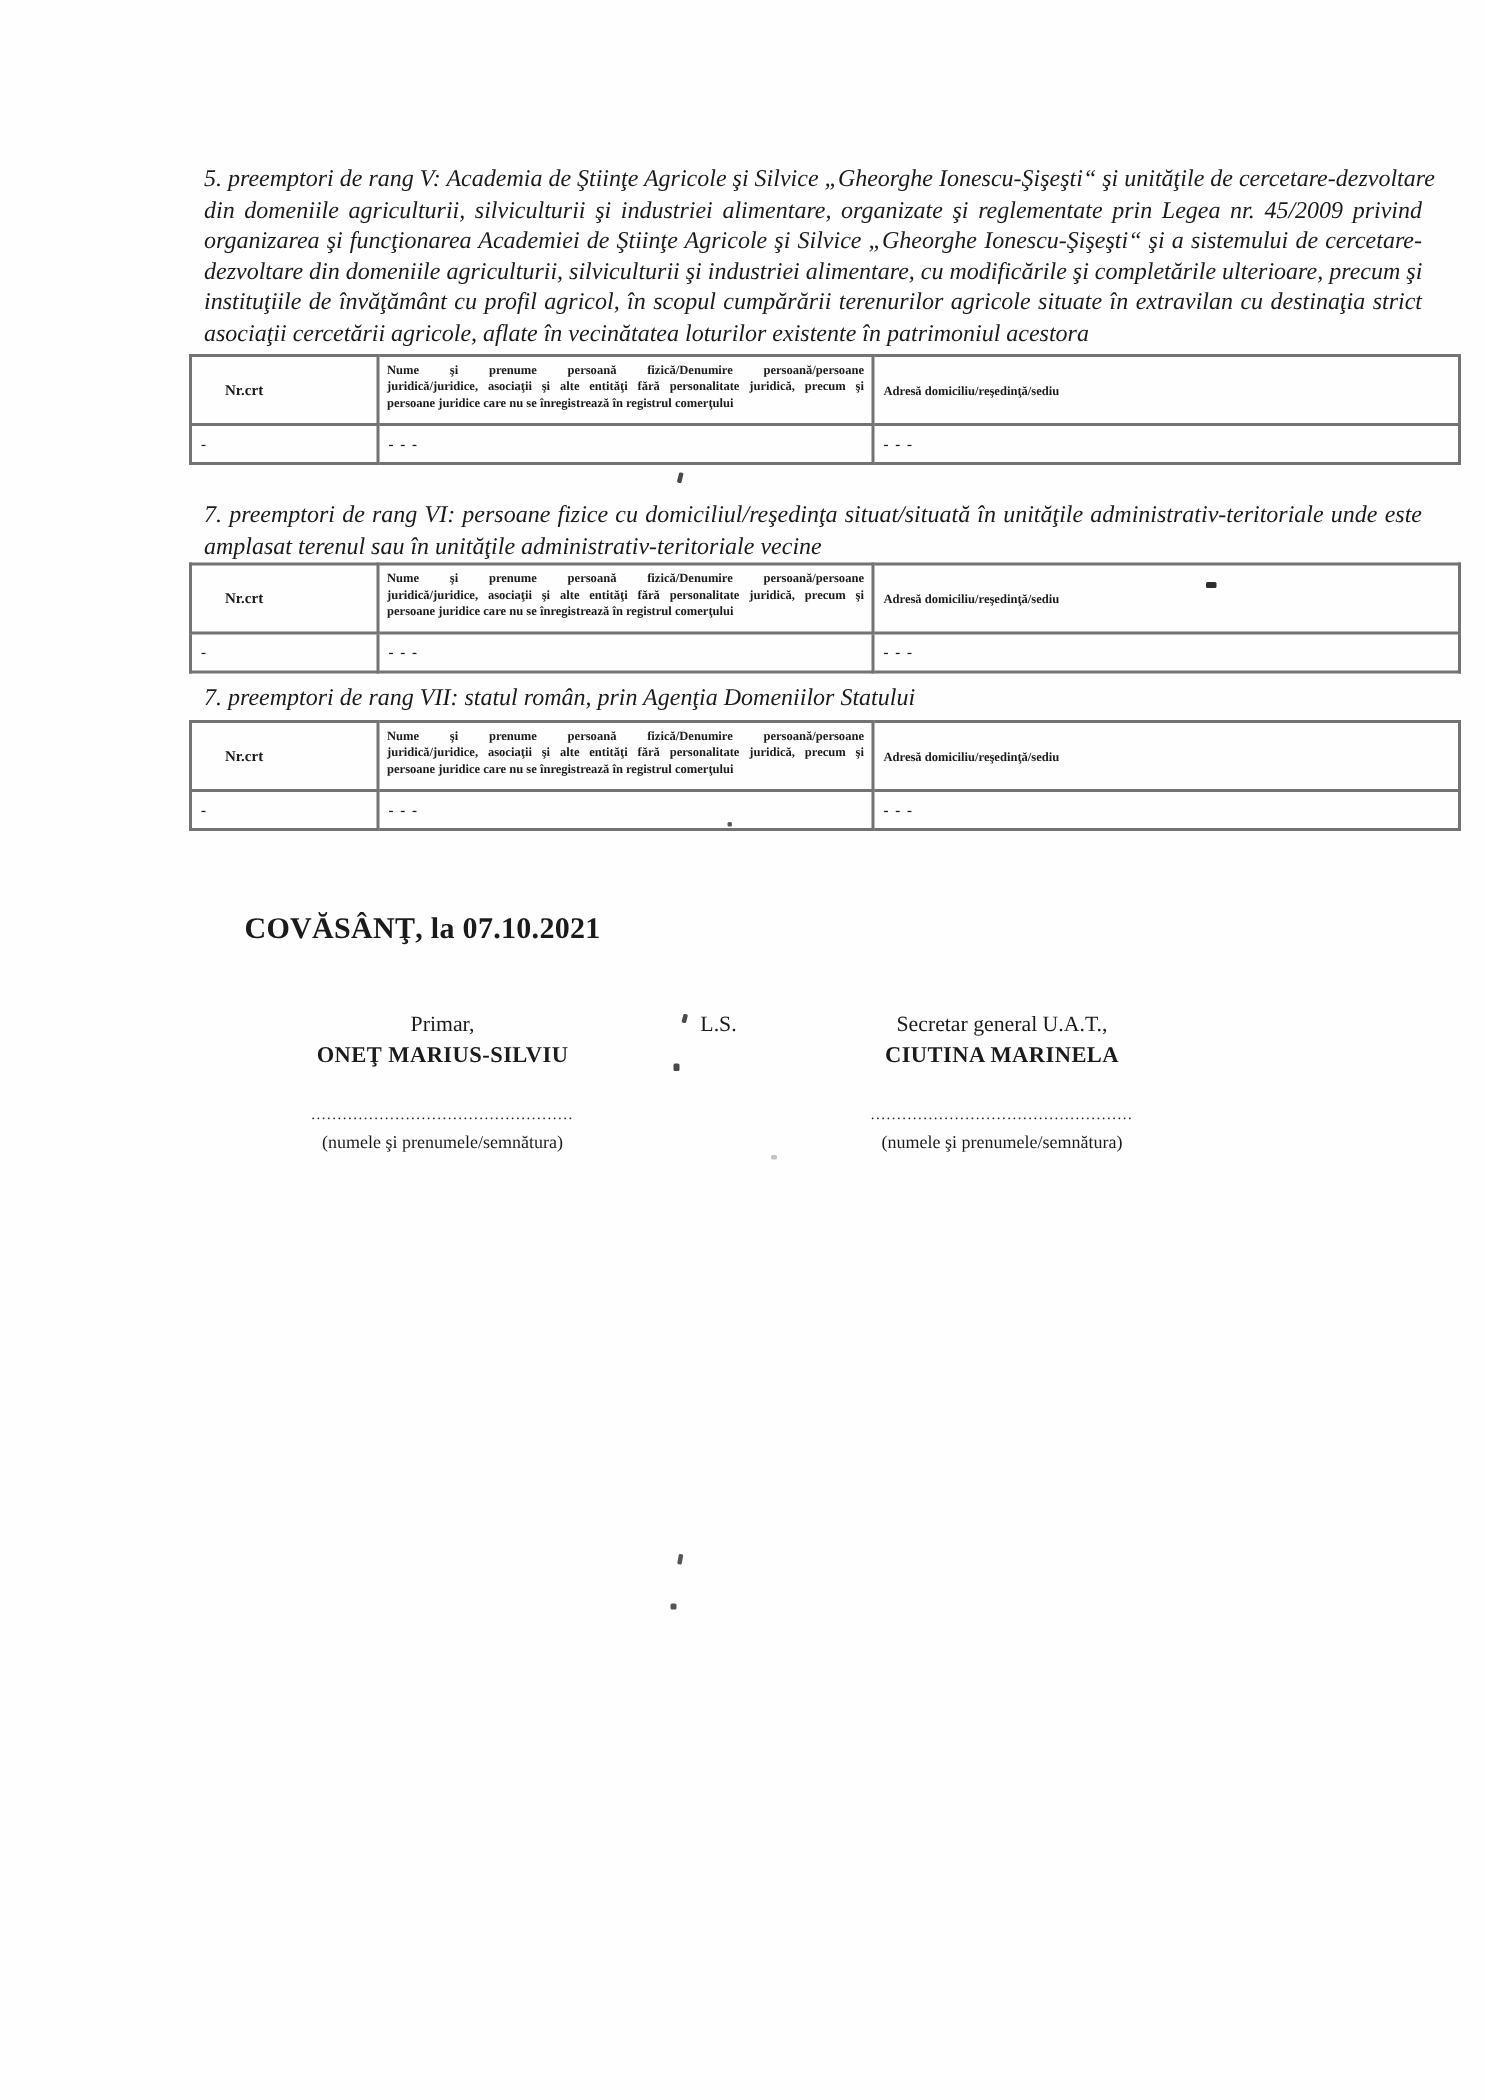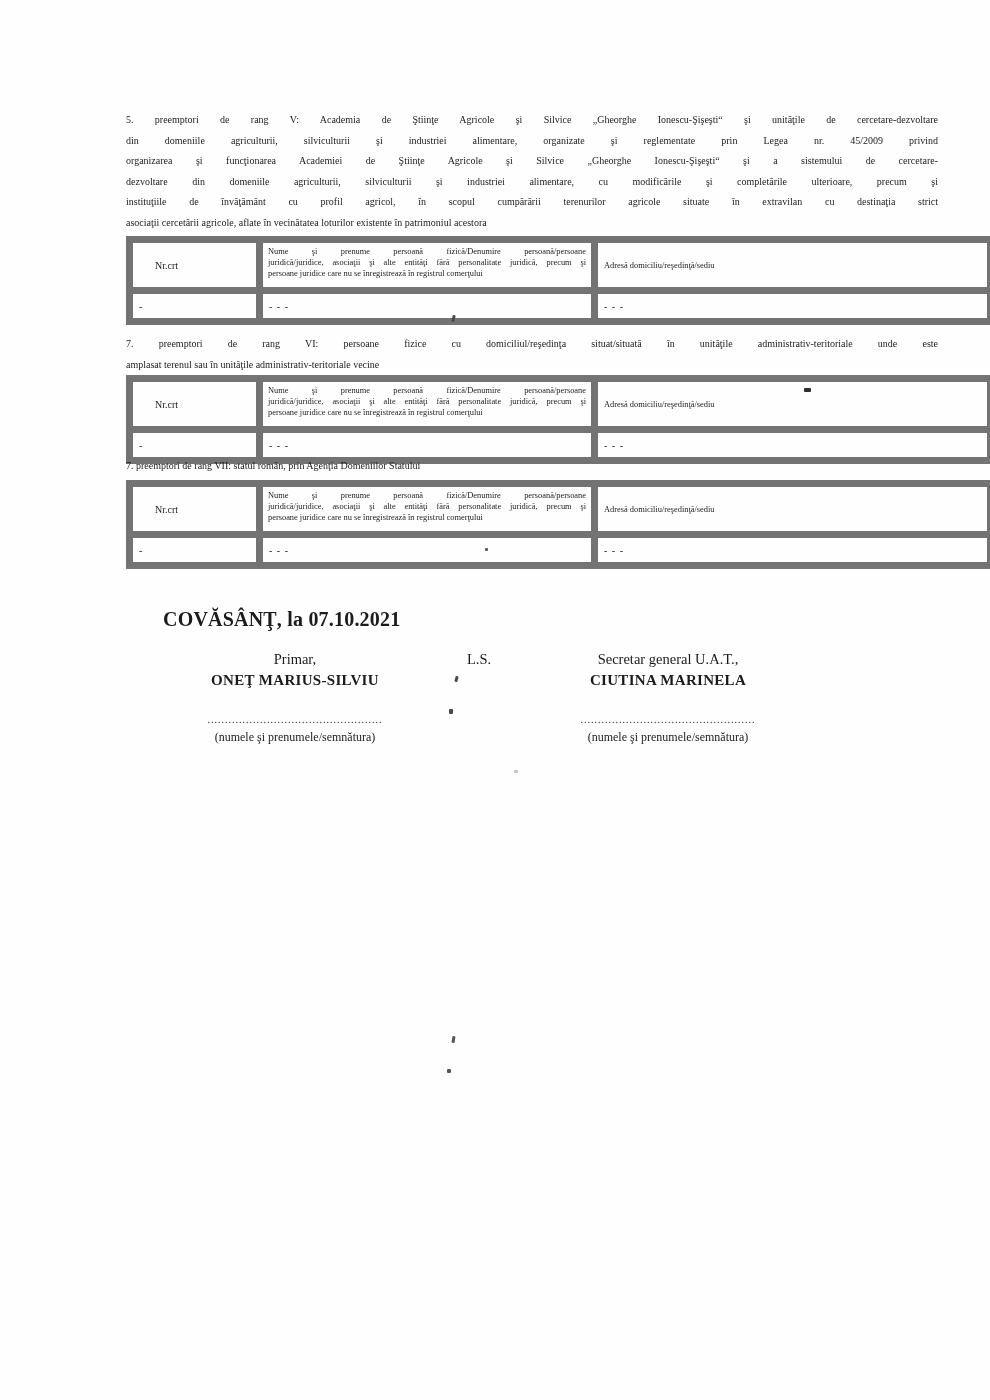--- a/index.html
+++ b/index.html
@@ -6,32 +6,32 @@
   body {
     width: 990px; height: 1400px;
     font-family: "Liberation Serif", "DejaVu Serif", serif;
     color: #1b1b1b;
   }
   .page {
     position: relative; width: 990px; height: 1400px;
     background: #fefefe; overflow: hidden;
   }
   
-  .par { position: absolute; left: 126px; width: 812px; font-size: 10px; }
+  .par { position: absolute; left: 136px; width: 812px; font-size: 16px; font-style: italic; }
   .par .ln {
     display: block; line-height: 20.6px; white-space: nowrap;
     text-align: justify; text-align-last: justify;
   }
   .par .ln.last { text-align-last: left; }
   
   table.ptable {
     position: absolute; left: 126px; width: 812px;
     border-collapse: collapse; table-layout: fixed;
   }
-  table.ptable td { border: 7px solid #737373; overflow: hidden; }
+  table.ptable td { border: 2px solid #737373; overflow: hidden; font-weight: bold; }
   td.c1 { width: 100px; }
   td.c2 { width: 318px; }
   td.c3 { width: 382px; }
   tr.hrow td { height: 39px; }
   tr.hrow td.c1 { font-size: 10px; padding-left: 22px; vertical-align: middle; }
   tr.hrow td.c2 { vertical-align: top; padding: 3px 5px 2px 5px; }
   tr.hrow td.c2 .hln {
     display: block; font-size: 8.4px; line-height: 11px; white-space: nowrap;
     text-align: justify; text-align-last: justify;
   }
@@ -41,21 +41,21 @@
   tr.drow td { padding-left: 6px; letter-spacing: 1px; }
   
   .place-date {
     position: absolute; left: 126px; top: 608px;
     font-size: 20px; font-weight: bold; letter-spacing: 0.2px; margin-left: 37px;
   }
   .sigcol { position: absolute; top: 650px; text-align: center; }
   .sigcol.left { left: 165px; width: 260px; }
   .sigcol.mid { left: 444px; width: 70px; }
   .sigcol.right { left: 538px; width: 260px; }
-  .sig-role { font-size: 14.5px; line-height: 18px; }
+  .sig-role { font-size: 14.5px; line-height: 18px; margin-top: 24px; }
   .sig-name { font-size: 15px; font-weight: bold; line-height: 19px; margin-top: 3px; letter-spacing: 0.3px; text-align: center; }
   .sig-dots { margin-top: 24px; font-size: 10px; letter-spacing: 1px; line-height: 12px; color: #222; }
   .sig-hint { margin-top: 4px; font-size: 12px; line-height: 15px; }
   
   .speck { position: absolute; background: #4a4a4a; border-radius: 1px; }
 </style>
 </head>
 <body>
 
 <div class="page">

